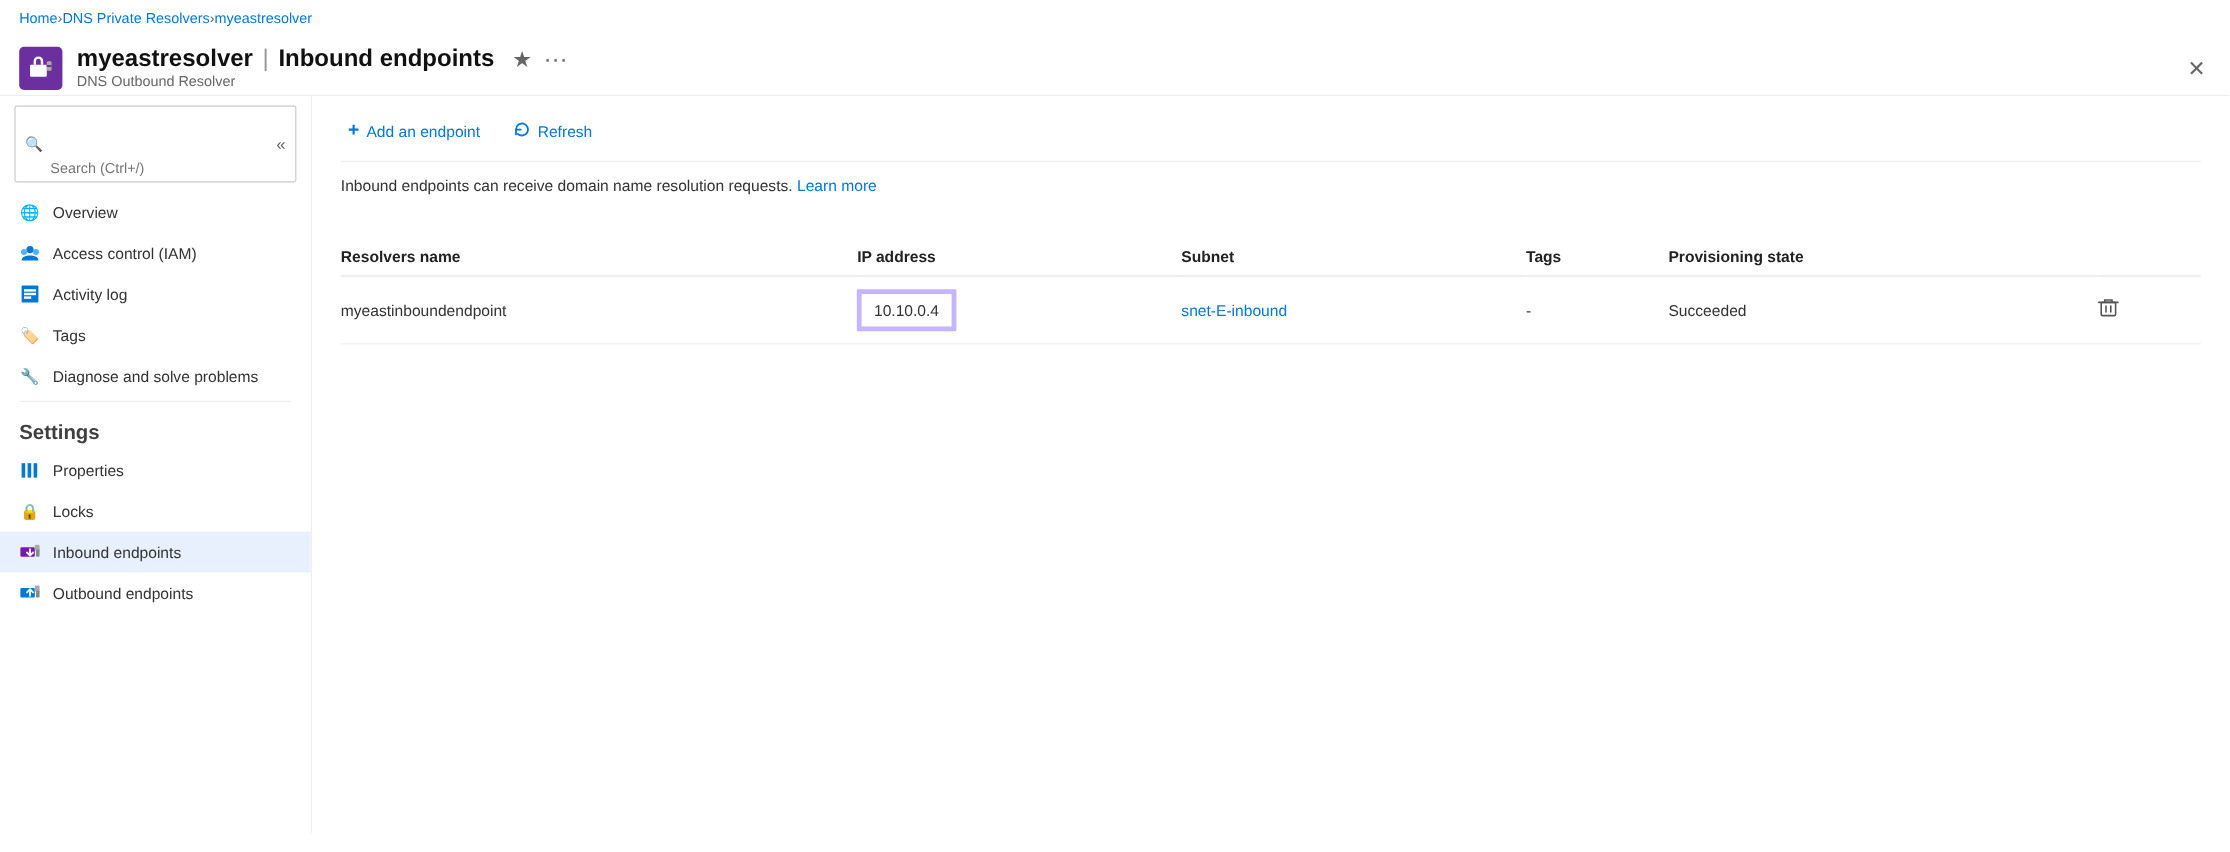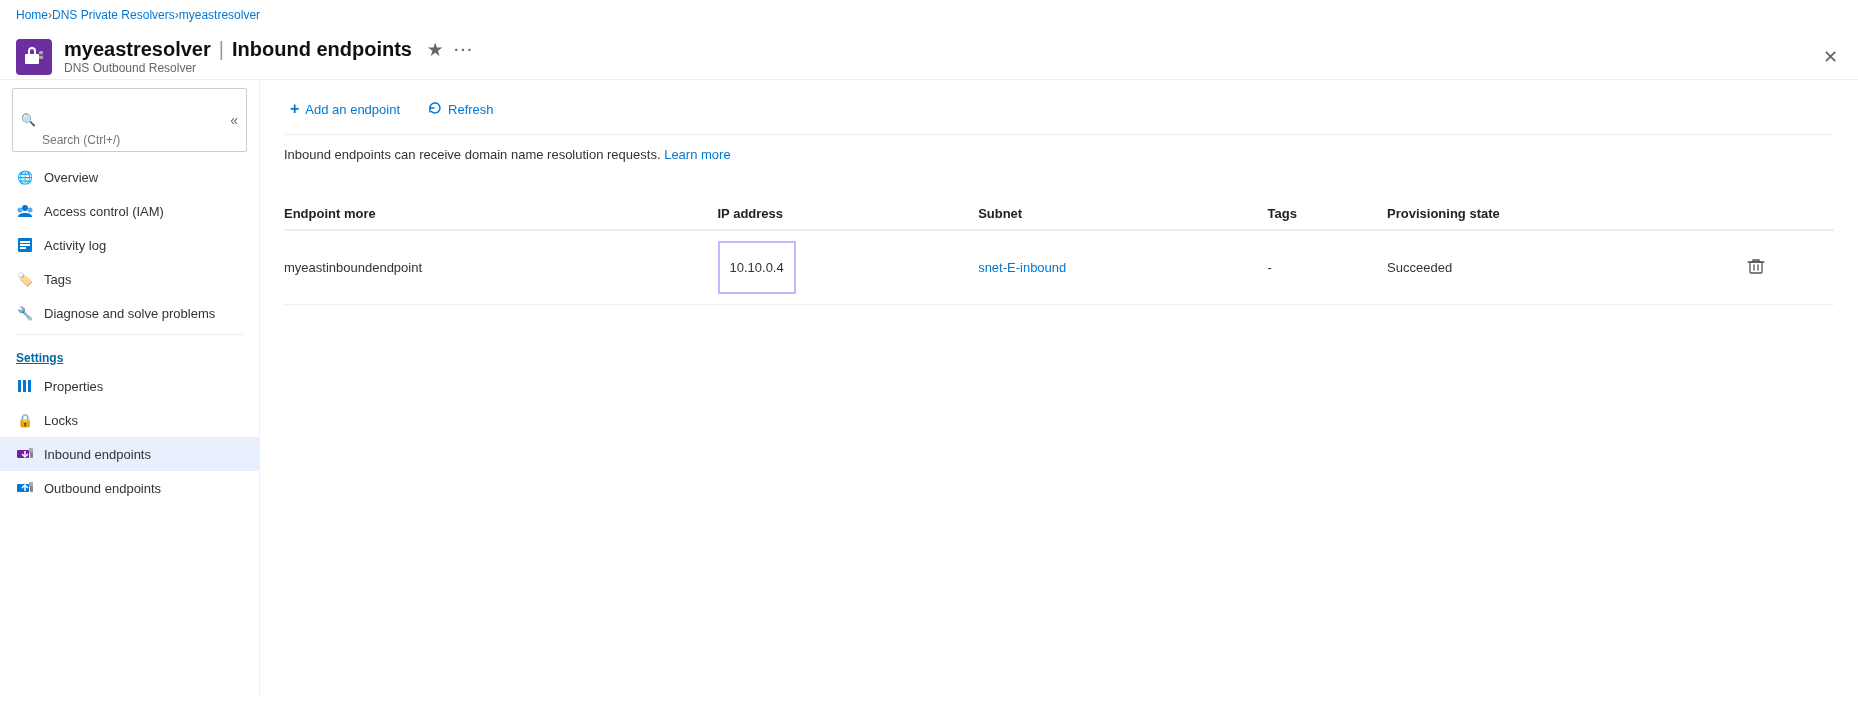--- a/index.html
+++ b/index.html
@@ -66,23 +66,22 @@
     .nav-item {
       display: flex; align-items: center; gap: 10px;
       padding: 8px 16px;
       cursor: pointer;
       color: #333;
       font-size: 13px;
     }
     .nav-item.active { background: #e8f0fe; }
     .nav-icon { width: 18px; height: 18px; display: flex; align-items: center; justify-content: center; flex-shrink: 0; }
     .section-label {
-      font-size: 12px; font-weight: 600; color: #0369a1;
+      font-size: 17px; font-weight: 600; color: #404040;
       padding: 12px 16px 4px 16px;
-      text-decoration: underline;
     }
     .section-divider { border: none; border-top: 1px solid #eee; margin: 4px 16px; }
 
     
     .main-content {
       flex: 1; padding: 16px 24px;
       overflow-y: auto;
     }
     .toolbar {
       display: flex; align-items: center; gap: 16px;
@@ -109,22 +108,22 @@
       font-weight: 600; font-size: 13px; color: #222;
       white-space: nowrap;
     }
     td {
       padding: 10px 12px 10px 0;
       font-size: 13px;
       border-bottom: 1px solid #f0f0f0;
       vertical-align: middle;
     }
     .ip-cell {
-      border: 2px solid #c4b5fd;
-      padding: 17px 10px;
+      border: 4px solid #c4b5fd;
+      padding: 6px 10px;
       display: inline-block;
       border-radius: 1px;
     }
     .subnet-link { color: #0078d4; text-decoration: none; cursor: pointer; }
     .delete-btn {
       background: none; border: none; cursor: pointer;
       color: #666; font-size: 16px;
     }
 
     
@@ -279,21 +278,21 @@
     </div>
 
     <div class="info-text">
       <span>Inbound endpoints can receive domain name resolution requests.</span>
       <a>Learn more</a>
     </div>
 
     <table>
       <thead>
         <tr>
-          <th>Endpoint more</th>
+          <th>Resolvers name</th>
           <th>IP address</th>
           <th>Subnet</th>
           <th>Tags</th>
           <th>Provisioning state</th>
           <th></th>
         </tr>
       </thead>
       <tbody>
         <tr>
           <td>myeastinboundendpoint</td>

